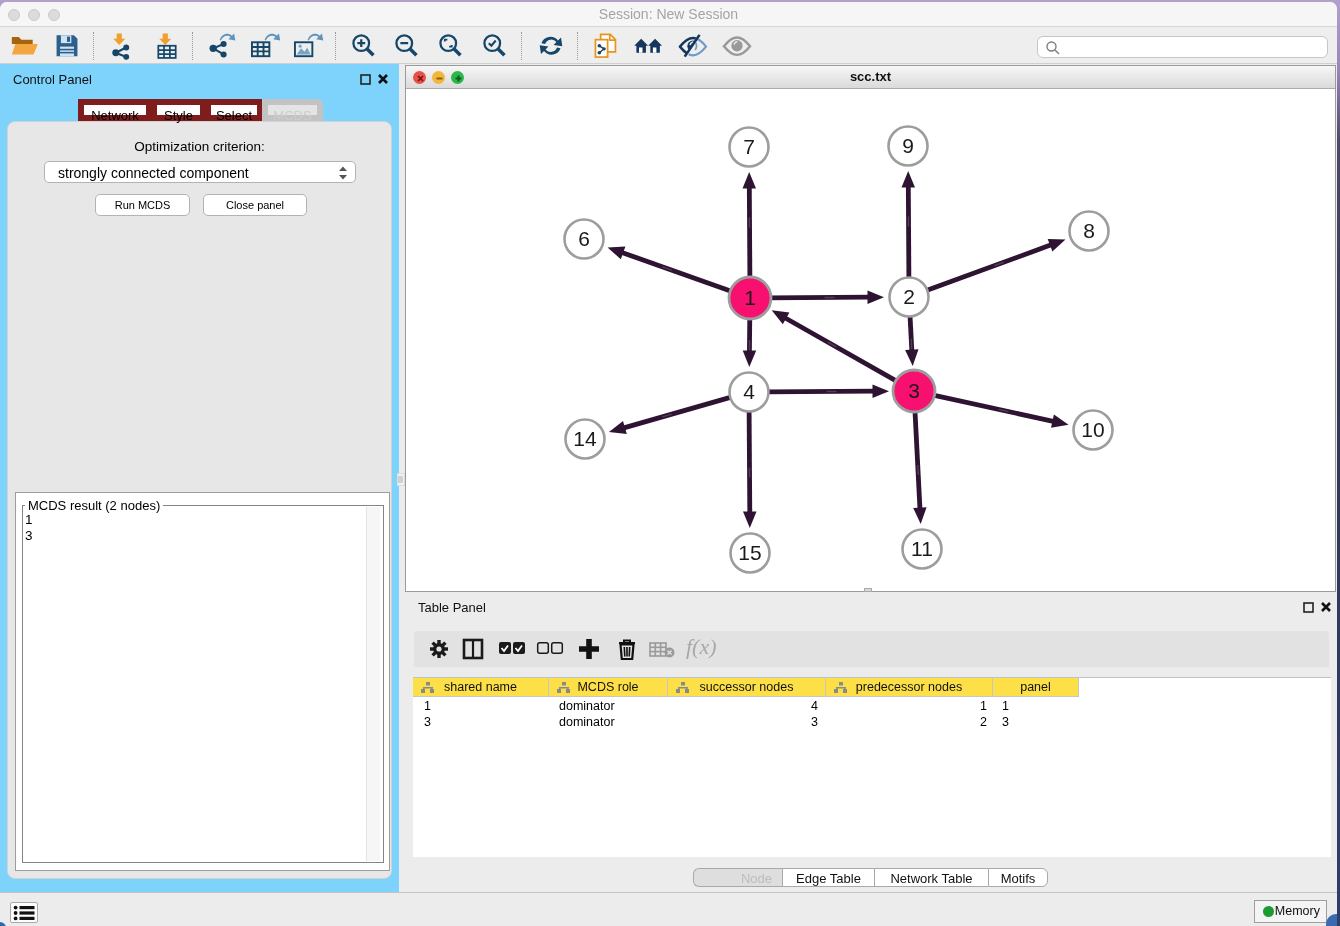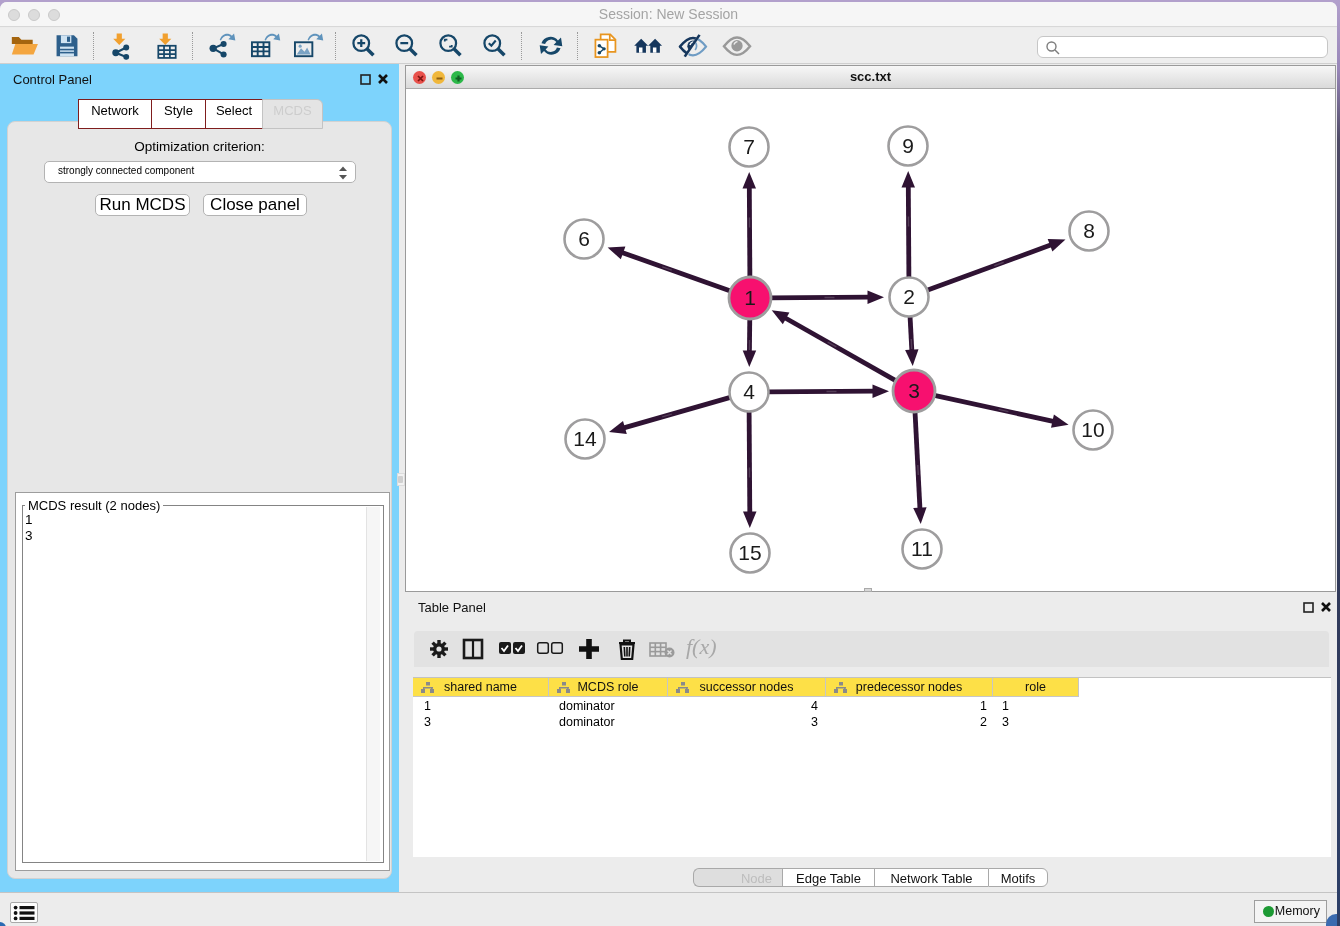--- a/index.html
+++ b/index.html
@@ -24,24 +24,24 @@
   .tsep { position:absolute; top:4px; height:28px; width:0;
     border-left:1px dotted #9a9a9a; }
   .ticon { position:absolute; top:3px; transform:scale(0.87); transform-origin:50% 20%; }
   #searchbox { position:absolute; left:1037px; top:8px; width:291px; height:22px;
     background:#fff; border:1px solid #c6c6c6; border-radius:6px; }
   
   #cpanel { position:absolute; left:0; top:62px; width:399px; height:828px; background:#7dd3fc; }
   #cpanel .hdr { position:absolute; left:13px; top:8px; font-size:13px; color:#111; }
   #cp-inner { position:absolute; left:7px; top:57px; width:385px; height:758px;
     background:#e7e7e7; border:1px solid #d2d2d2; border-radius:8px; }
-  .cptab { position:absolute; top:35px; height:30px; background:#fff;
-    border:1px solid #7f1d1d; font-size:13px; color:#000; text-align:center; line-height:21px; }
+  .cptab { position:absolute; top:35px; height:22px; background:#fff;
+    border:6px solid #7f1d1d; font-size:13px; color:#000; text-align:center; line-height:21px; }
   .cpbtn { position:absolute; top:130px; height:22px; background:#fff; border:1px solid #b3b3b3;
-    border-radius:5px; font-size:17px; color:#000; text-align:center; line-height:20px; }
+    border-radius:5px; font-size:11px; color:#000; text-align:center; line-height:20px; }
   #resultbox { position:absolute; left:15px; top:428px; width:375px; height:379px;
     background:#fff; border:1px solid #9d9d9d; }
   #fieldset { position:absolute; left:6px; top:12px; width:362px; height:358px;
     border:1px solid #848484; }
   #legend { position:absolute; left:9px; top:5px; font-size:13px; color:#000;
     background:#fff; padding:0 3px; }
   #rscroll { position:absolute; right:9px; top:14px; width:14px; height:354px;
     background:#f6f6f6; border-left:1px solid #e3e3e3; }
   
   #netwin { position:absolute; left:405px; top:63px; width:931px; height:527px;
@@ -252,21 +252,21 @@
     <svg style="position:absolute;left:377px;top:9px" width="12" height="12">
         <path d="M2 2 L10 10 M10 2 L2 10" stroke="#111" stroke-width="2.6"></path>
       </svg>
     <div id="cp-inner"></div>
     <div class="cptab" style="left:78px;width:74px;">Network</div>
     <div class="cptab" style="left:151px;width:55px;">Style</div>
     <div class="cptab" style="left:205px;width:58px;">Select</div>
     <div class="cptab" style="left:262px;width:61px;background:#e4e4e4;color:#cdcdcd;border-color:#c3c3c3;border-radius:0 6px 0 0;">MCDS</div>
     <div style="position:absolute;left:0;top:75px;width:399px;text-align:center;font-size:13.5px;color:#000;">Optimization criterion:</div>
     <div style="position:absolute;left:44px;top:97px;width:312px;height:22px;background:#fff;border:1px solid #b3b3b3;border-radius:5px;">
-      <div style="position:absolute;left:13px;top:3px;font-size:10px;color:#000;">strongly connected component</div>
+      <div style="position:absolute;left:13px;top:3px;font-size:14px;color:#000;">strongly connected component</div>
       <svg style="position:absolute;right:6px;top:3px" width="12" height="16" viewBox="0 0 12 16">
         <path d="M2 6 L6 1.5 L10 6 z" fill="#555"></path>
           <path d="M2 10 L6 14.5 L10 10 z" fill="#555"></path>
       </svg>
     </div>
     <div class="cpbtn" style="left:95px;width:95px;">Run MCDS</div>
     <div class="cpbtn" style="left:203px;width:104px;">Close panel</div>
     <div id="resultbox">
       <div id="fieldset"></div>
       <div id="legend">MCDS result (2 nodes)</div>
@@ -425,21 +425,21 @@
         <path d="M18.5 8.5 l4 4 m0 -4 l-4 4" stroke="#e2e2e2" stroke-width="1.4"></path>
       </svg>
 
       <div style="position:absolute;left:272px;top:3px;font-family:Liberation Serif, serif;font-style:italic;font-size:22px;color:#a8a8a8;">f(x)</div>
     </div>
     <div id="ttable">
       <div class="thr" style="left:0;width:136px;"><span class="hico"></span><span class="htx">shared name</span></div>
       <div class="thr" style="left:136px;width:119px;"><span class="hico"></span><span class="htx">MCDS role</span></div>
       <div class="thr" style="left:255px;width:158px;"><span class="hico"></span><span class="htx">successor nodes</span></div>
       <div class="thr" style="left:413px;width:167px;"><span class="hico"></span><span class="htx">predecessor nodes</span></div>
-      <div class="thr" style="left:580px;width:86px;"><span class="htx" style="margin-left:0;">role</span></div>
+      <div class="thr" style="left:580px;width:86px;"><span class="htx" style="margin-left:0;">panel</span></div>
       <div class="trow" style="top:20px;">
           <span style="left:11px;">1</span>
           <span style="left:146px;">dominator</span>
           <span style="left:330px;width:75px;text-align:right;">4</span>
           <span style="left:500px;width:74px;text-align:right;">1</span>
           <span style="left:589px;">1</span>
         </div>
       <div class="trow" style="top:36px;">
           <span style="left:11px;">3</span>
           <span style="left:146px;">dominator</span>

